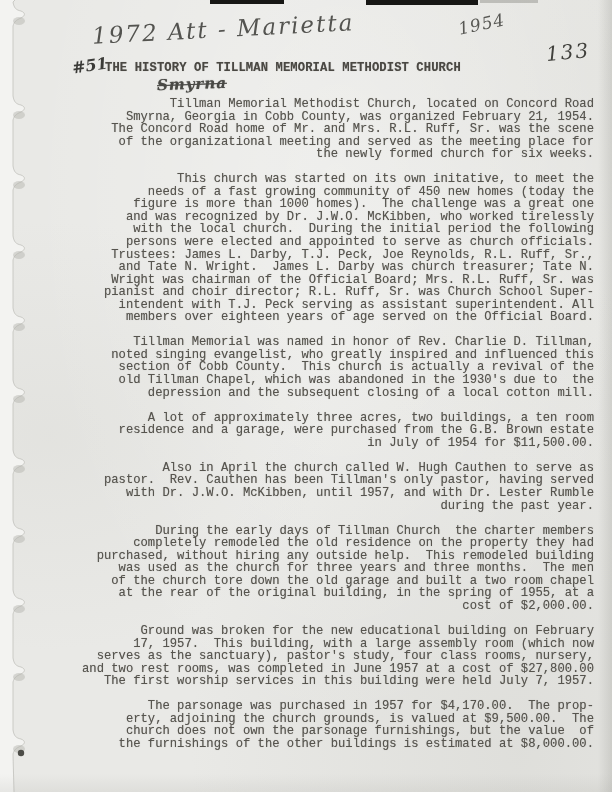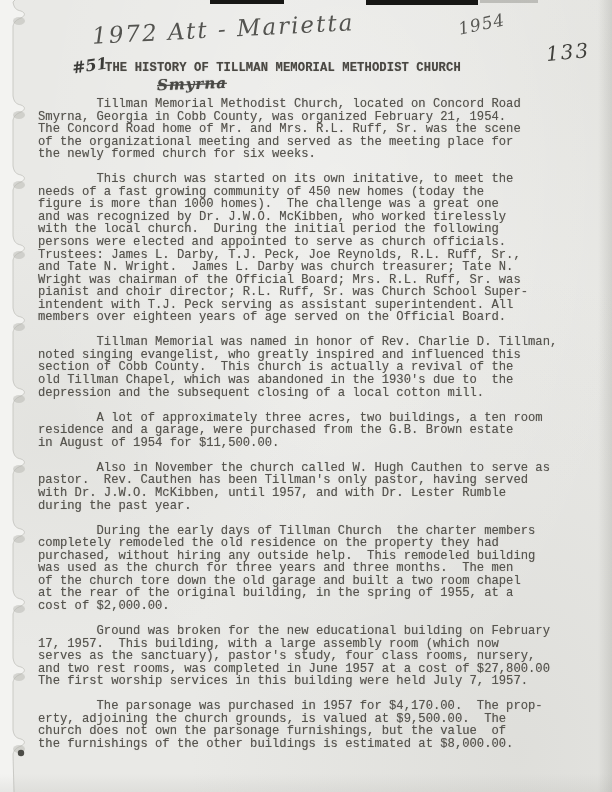--- a/index.html
+++ b/index.html
@@ -52,20 +52,21 @@
     color: #4a4843; letter-spacing: 0.1px;
     text-shadow: 0 0 0.7px rgba(74,72,67,0.55);
     white-space: nowrap;
   }
   .body-text {
     position: absolute; left: 38px; top: 98px; width: 556px;
     font-family: "Liberation Mono", monospace;
     font-size: 12.2px; line-height: 12.55px;
     color: #56544e;
     text-shadow: 0 0 0.7px rgba(86,84,78,0.5);
+    text-align: right;
   }
   .body-text p {
     margin: 0 0 12.55px 0;
     white-space: pre;
   }
 </style>
 </head>
 <body>
 
 <div class="page">
@@ -145,22 +146,22 @@
 pianist and choir director; R.L. Ruff, Sr. was Church School Super-
 intendent with T.J. Peck serving as assistant superintendent. All
 members over eighteen years of age served on the Official Board.</p>
     <p>        Tillman Memorial was named in honor of Rev. Charlie D. Tillman,
 noted singing evangelist, who greatly inspired and influenced this
 section of Cobb County.  This church is actually a revival of the
 old Tillman Chapel, which was abandoned in the 1930's due to  the
 depression and the subsequent closing of a local cotton mill.</p>
     <p>        A lot of approximately three acres, two buildings, a ten room
 residence and a garage, were purchased from the G.B. Brown estate
-in August of 1954 for $11,500.00.</p>
-    <p>        Also in November the church called W. Hugh Cauthen to serve as
+in July of 1954 for $11,500.00.</p>
+    <p>        Also in April the church called W. Hugh Cauthen to serve as
 pastor.  Rev. Cauthen has been Tillman's only pastor, having served
 with Dr. J.W.O. McKibben, until 1957, and with Dr. Lester Rumble
 during the past year.</p>
     <p>        During the early days of Tillman Church  the charter members
 completely remodeled the old residence on the property they had
 purchased, without hiring any outside help.  This remodeled building
 was used as the church for three years and three months.  The men
 of the church tore down the old garage and built a two room chapel
 at the rear of the original building, in the spring of 1955, at a
 cost of $2,000.00.</p>

